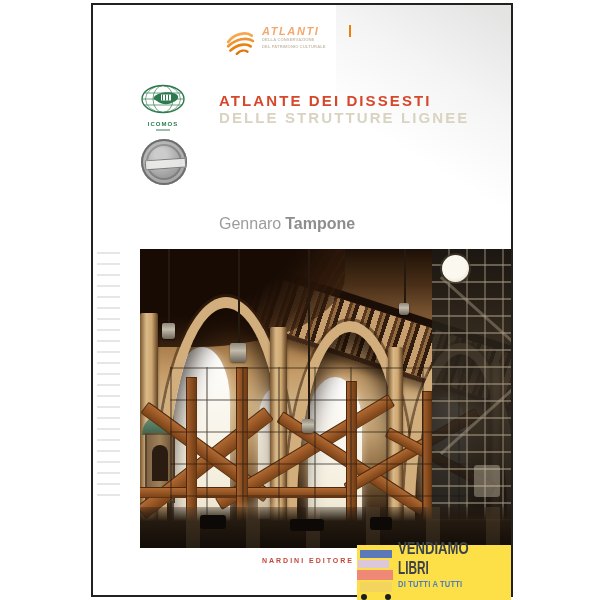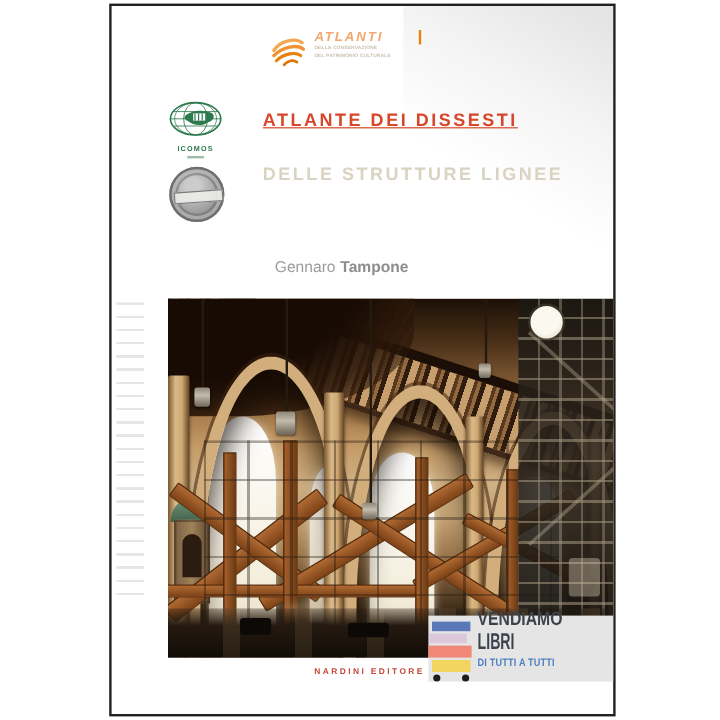--- a/index.html
+++ b/index.html
@@ -30,27 +30,27 @@
   .icomos-year{width:14px;height:2px;background:#9dbfa9;margin:2px auto 0;}
   .seal{position:absolute;left:48px;top:134px;width:46px;height:46px;border-radius:50%;
         background:radial-gradient(circle at 42% 35%, #cccccc 15%, #a3a3a3 50%, #757575 100%);
         box-shadow:inset 0 0 0 2px #6e6e6e, inset 0 0 0 5px rgba(255,255,255,.35), inset 0 0 0 7px rgba(95,95,95,.45);}
   .seal-band{position:absolute;left:8%;top:44%;width:84%;height:17%;background:rgba(236,236,234,.9);
              border:1px solid #7c7c7c;transform:rotate(-4deg);}
 
   
   .title-block{position:absolute;left:126px;top:87px;}
   .title-line{font-size:15px;font-weight:bold;letter-spacing:2.1px;line-height:17px;white-space:nowrap;}
-  .title-line.it{color:var(--title-it);text-decoration:underline;}
+  .title-line.it{color:var(--title-it);}
   .title-line.en{color:var(--title-en);}
-  .title-line.muted{color:var(--title-muted);margin-top:28px;}
+  .title-line.muted{color:var(--title-muted);}
   .title-gap{height:14px;}
 
   
-  .author{position:absolute;left:136px;top:210px;font-size:13px;color:var(--author-gray);}
+  .author{position:absolute;left:126px;top:210px;font-size:16px;color:var(--author-gray);}
   .author .last{font-weight:bold;margin-left:4px;color:#8d8d8d;}
 
   
   .ghost-text{position:absolute;left:4px;top:247px;width:23px;height:252px;opacity:.55;filter:blur(.3px);
     background:repeating-linear-gradient(180deg, rgba(125,125,122,.34) 0 2px, transparent 2px 11px),
                repeating-linear-gradient(90deg, rgba(255,255,255,.75) 0 1px, transparent 1px 4px);}
 
   
   .photo{position:absolute;left:47px;top:244px;width:371px;height:299px;overflow:hidden;
     background:linear-gradient(180deg,#1d1007 0%,#33200f 6%,#4a2f18 12%,#7a5633 22%,#a87c4b 32%,#c69d69 42%,#cfb184 52%,#c2a071 62%,#97744a 72%,#5e4428 82%,#2b1d11 90%,#16100a 100%);}
@@ -94,21 +94,21 @@
     background:repeating-linear-gradient(90deg, transparent 0 46px, rgba(205,170,120,.12) 46px 60px),
                linear-gradient(180deg, rgba(38,28,18,.35) 0%, #241a10 35%, #120c07 100%);}
   .ph-blob{background:#0d0906;border-radius:3px;}
   .ph-floorlight{left:96px;top:252px;width:48px;height:16px;background:rgba(222,192,142,.28);border-radius:50%;filter:blur(3px);}
 
   
   .publisher{position:absolute;left:115px;top:552px;width:200px;text-align:center;
     font-size:7px;font-weight:bold;letter-spacing:2px;color:var(--publisher-red);white-space:nowrap;}
 
   
-  .badge{position:absolute;left:264px;top:508px;width:154px;height:55px;background:#e5e5e5;}
+  .badge{position:absolute;left:264px;top:540px;width:154px;height:55px;background:#fde047;}
   .badge *{position:absolute;}
   .bk{height:8px;}
   .bk.blue{left:3px;top:5px;width:32px;background:var(--badge-book-blue);}
   .bk.lavender{left:1px;top:15px;width:31px;background:var(--badge-book-lavender);}
   .bk.coral{left:0;top:25px;width:36px;height:10px;background:var(--badge-book-coral);}
   .bk.yellow{left:3px;top:37px;width:32px;height:10px;background:var(--badge-book-yellow);}
   .wheel{width:6px;height:6px;border-radius:50%;background:#1d1d1d;top:49px;}
   .wheel.w1{left:4px;} .wheel.w2{left:28px;}
   .badge-name1{left:41px;top:-4px;font-size:16px;line-height:16px;font-weight:bold;color:var(--badge-text);
                transform:scaleX(.82);transform-origin:left top;white-space:nowrap;}

